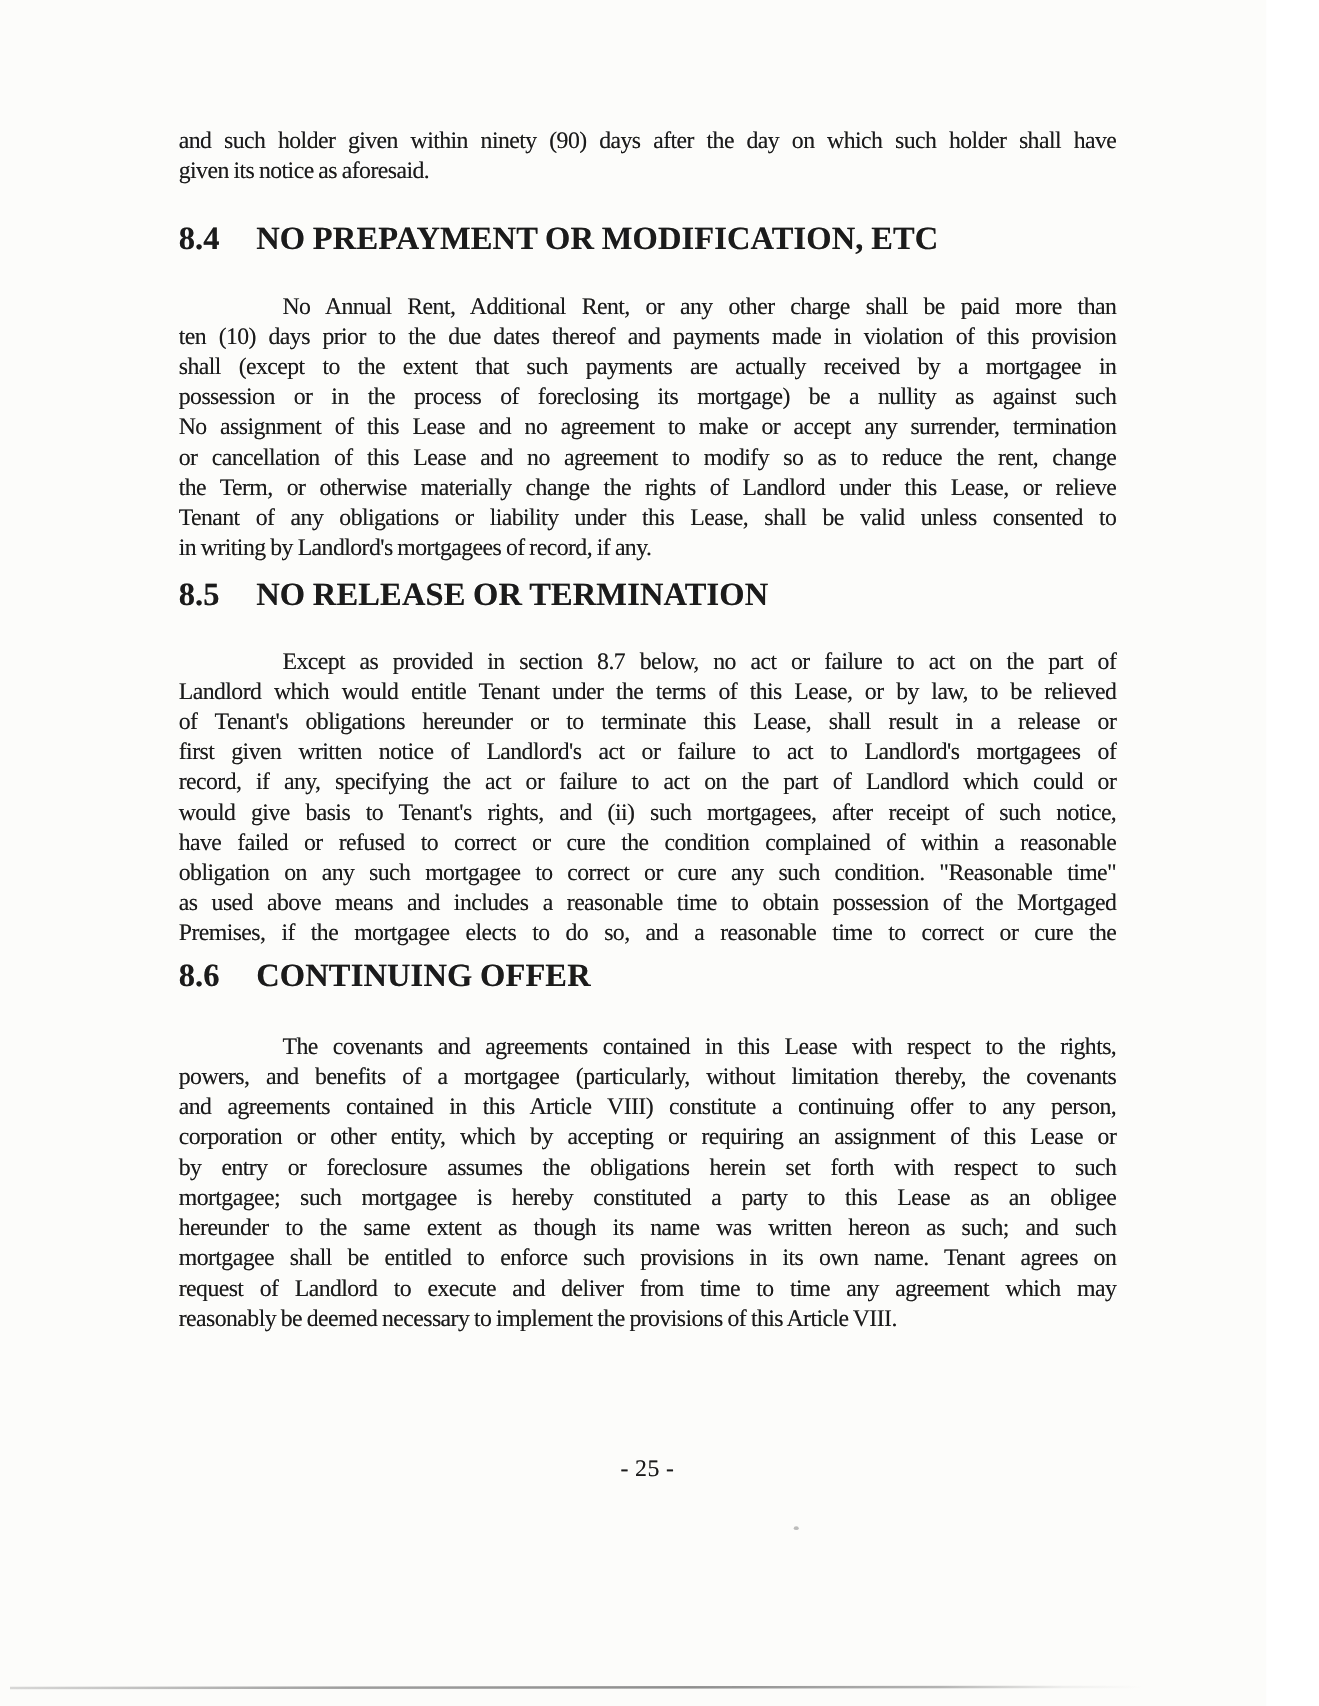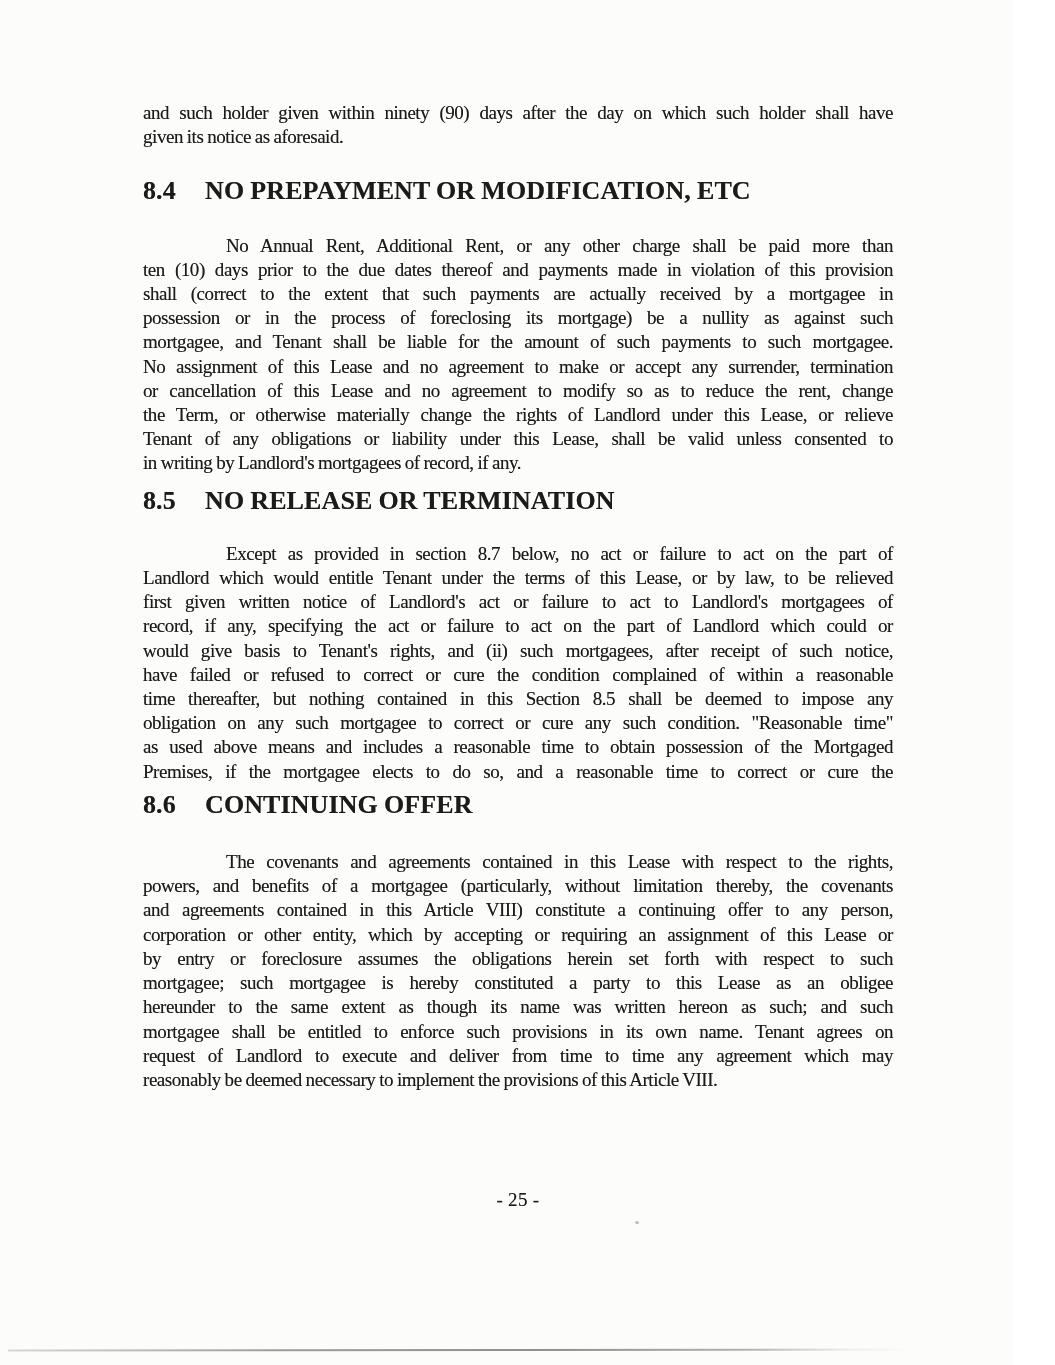--- a/index.html
+++ b/index.html
@@ -53,41 +53,40 @@
           <div class="ln">and such holder given within ninety (90) days after the day on which such holder shall have</div>
           <div class="ln last">given its notice as aforesaid.</div>
         </div>
         <div class="heading h0">
           <span class="num">8.4</span>
           <span class="title">NO PREPAYMENT OR MODIFICATION, ETC</span>
         </div>
         <div class="para">
           <div class="ln indent">No Annual Rent, Additional Rent, or any other charge shall be paid more than</div>
           <div class="ln">ten (10) days prior to the due dates thereof and payments made in violation of this provision</div>
-          <div class="ln">shall (correct to the extent that such payments are actually received by a mortgagee in</div>
+          <div class="ln">shall (except to the extent that such payments are actually received by a mortgagee in</div>
           <div class="ln">possession or in the process of foreclosing its mortgage) be a nullity as against such</div>
-          <div class="ln">mortgagee, and Tenant shall be liable for the amount of such payments to such mortgagee.</div>
           <div class="ln">No assignment of this Lease and no agreement to make or accept any surrender, termination</div>
           <div class="ln">or cancellation of this Lease and no agreement to modify so as to reduce the rent, change</div>
           <div class="ln">the Term, or otherwise materially change the rights of Landlord under this Lease, or relieve</div>
           <div class="ln">Tenant of any obligations or liability under this Lease, shall be valid unless consented to</div>
           <div class="ln last">in writing by Landlord's mortgagees of record, if any.</div>
         </div>
         <div class="heading h1">
           <span class="num">8.5</span>
           <span class="title">NO RELEASE OR TERMINATION</span>
         </div>
         <div class="para">
           <div class="ln indent">Except as provided in section 8.7 below, no act or failure to act on the part of</div>
           <div class="ln">Landlord which would entitle Tenant under the terms of this Lease, or by law, to be relieved</div>
+          <div class="ln">of Tenant's obligations hereunder or to terminate this Lease, shall result in a release or</div>
           <div class="ln">first given written notice of Landlord's act or failure to act to Landlord's mortgagees of</div>
           <div class="ln">record, if any, specifying the act or failure to act on the part of Landlord which could or</div>
           <div class="ln">would give basis to Tenant's rights, and (ii) such mortgagees, after receipt of such notice,</div>
           <div class="ln">have failed or refused to correct or cure the condition complained of within a reasonable</div>
-          <div class="ln">time thereafter, but nothing contained in this Section 8.5 shall be deemed to impose any</div>
           <div class="ln">obligation on any such mortgagee to correct or cure any such condition. "Reasonable time"</div>
           <div class="ln">as used above means and includes a reasonable time to obtain possession of the Mortgaged</div>
           <div class="ln">Premises, if the mortgagee elects to do so, and a reasonable time to correct or cure the</div>
         </div>
         <div class="heading h2">
           <span class="num">8.6</span>
           <span class="title">CONTINUING OFFER</span>
         </div>
         <div class="para">
           <div class="ln indent">The covenants and agreements contained in this Lease with respect to the rights,</div>

